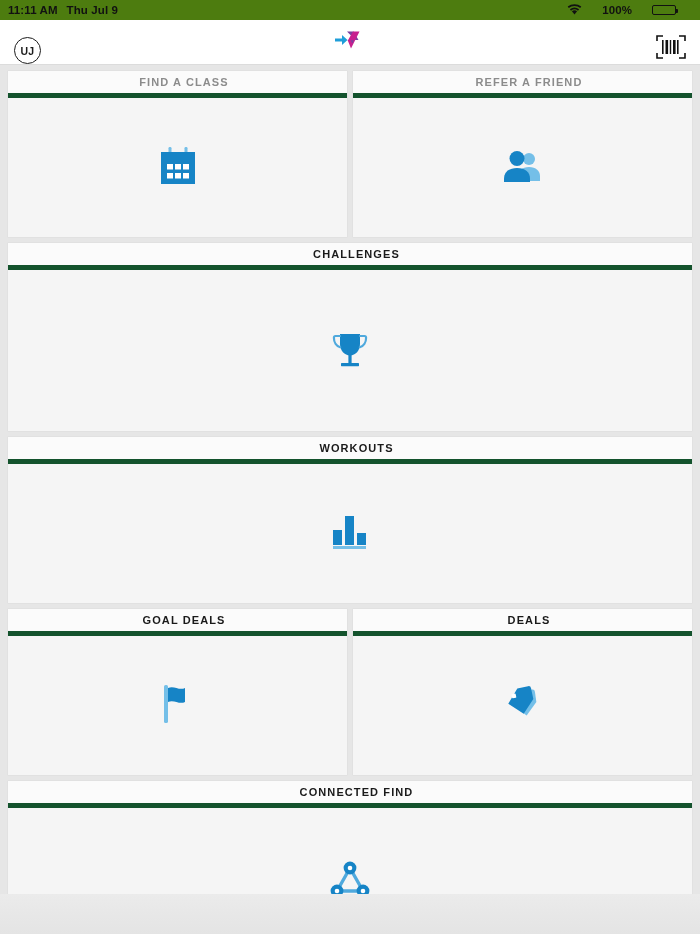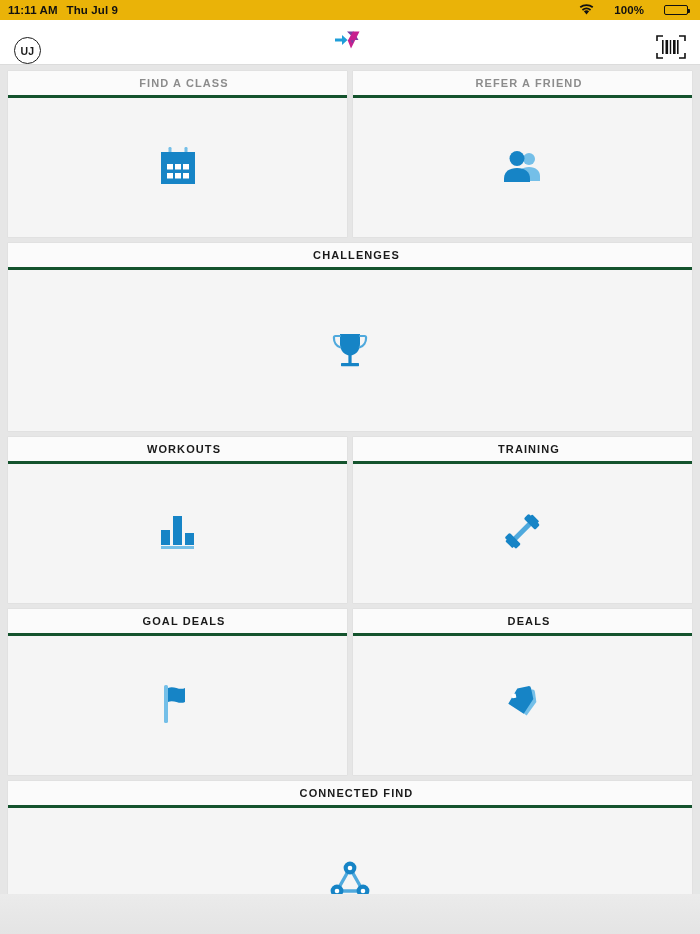--- a/index.html
+++ b/index.html
@@ -6,24 +6,24 @@
   html, body {
     width: 700px; height: 934px;
     font-family: "Liberation Sans", sans-serif;
     background: #e6e6e6;
     overflow: hidden;
   }
 
   
   .statusbar {
     height: 20px;
-    background: #eab308;
-    display: flex;
-    align-items: center;
-    padding: 0 12px 0 8px;
+    background: #4d7c0f;
+    display: flex;
+    align-items: center;
+    padding: 0 24px 0 8px;
     font-size: 11.5px;
     font-weight: bold;
     color: #111;
     letter-spacing: 0.1px;
   }
   .sb-left { display: flex; align-items: center; gap: 9px; }
   .sb-right { margin-left: auto; display: flex; align-items: center; gap: 20px; }
   .wifi-icon { display: block; }
   .battery {
     width: 24px; height: 10px;
@@ -80,21 +80,21 @@
     flex: 1;
     display: flex;
     flex-direction: column;
     align-items: center;
     box-shadow: 0 0 0 0.5px rgba(0,0,0,0.04);
   }
   .tile-header {
     width: 100%;
     height: 27px;
     background: #fbfbfb;
-    border-bottom: 3px solid #14532d;
+    border-bottom: 5px solid #14532d;
     display: flex;
     align-items: center;
     justify-content: center;
     font-size: 11px;
     font-weight: bold;
     letter-spacing: 1.1px;
     color: #1a1a1a;
     padding-left: 13px;
   }
   .tile-header.muted { color: #8c8c8c; font-weight: bold; }
@@ -235,36 +235,20 @@
           <svg width="34" height="35" viewBox="0 0 34 35">
             <rect x="0" y="16" width="9" height="15" fill="#1684c6"></rect>
             <rect x="12" y="2" width="9" height="29" fill="#1684c6"></rect>
             <rect x="24" y="19" width="9" height="12" fill="#1684c6"></rect>
             <rect x="0" y="32" width="33" height="3" fill="#74bfe8"></rect>
           </svg>
         </span>
       </div>
     </div>
 
-    <div class="tile h-166">
-      <div class="tile-header">TRAINING</div>
-      <div class="tile-body">
-        <span>
-          <svg width="38" height="38" viewBox="0 0 38 38">
-            <g transform="rotate(-45 19 19)">
-              <rect x="4" y="15.5" width="30" height="5" fill="#4fa9dd"></rect>
-              <rect x="2" y="10" width="7" height="16" rx="1.6" fill="#1684c6"></rect>
-              <rect x="29" y="10" width="7" height="16" rx="1.6" fill="#1684c6"></rect>
-              <rect x="0" y="13" width="3" height="10" rx="1" fill="#1684c6"></rect>
-              <rect x="35" y="13" width="3" height="10" rx="1" fill="#1684c6"></rect>
-            </g>
-          </svg>
-        </span>
-      </div>
-    </div>
   </div>
 
   <div class="row">
     <div class="tile h-166">
       <div class="tile-header">GOAL DEALS</div>
       <div class="tile-body">
         <span>
           <svg width="28" height="38" viewBox="0 0 28 38">
             <rect x="0" y="0" width="4" height="38" rx="1.6" fill="#74bfe8"></rect>
             <path d="M4 3 c6 -3 11 3 17 0 v14 c-6 3 -11 -3 -17 0 Z" fill="#1684c6"></path>

